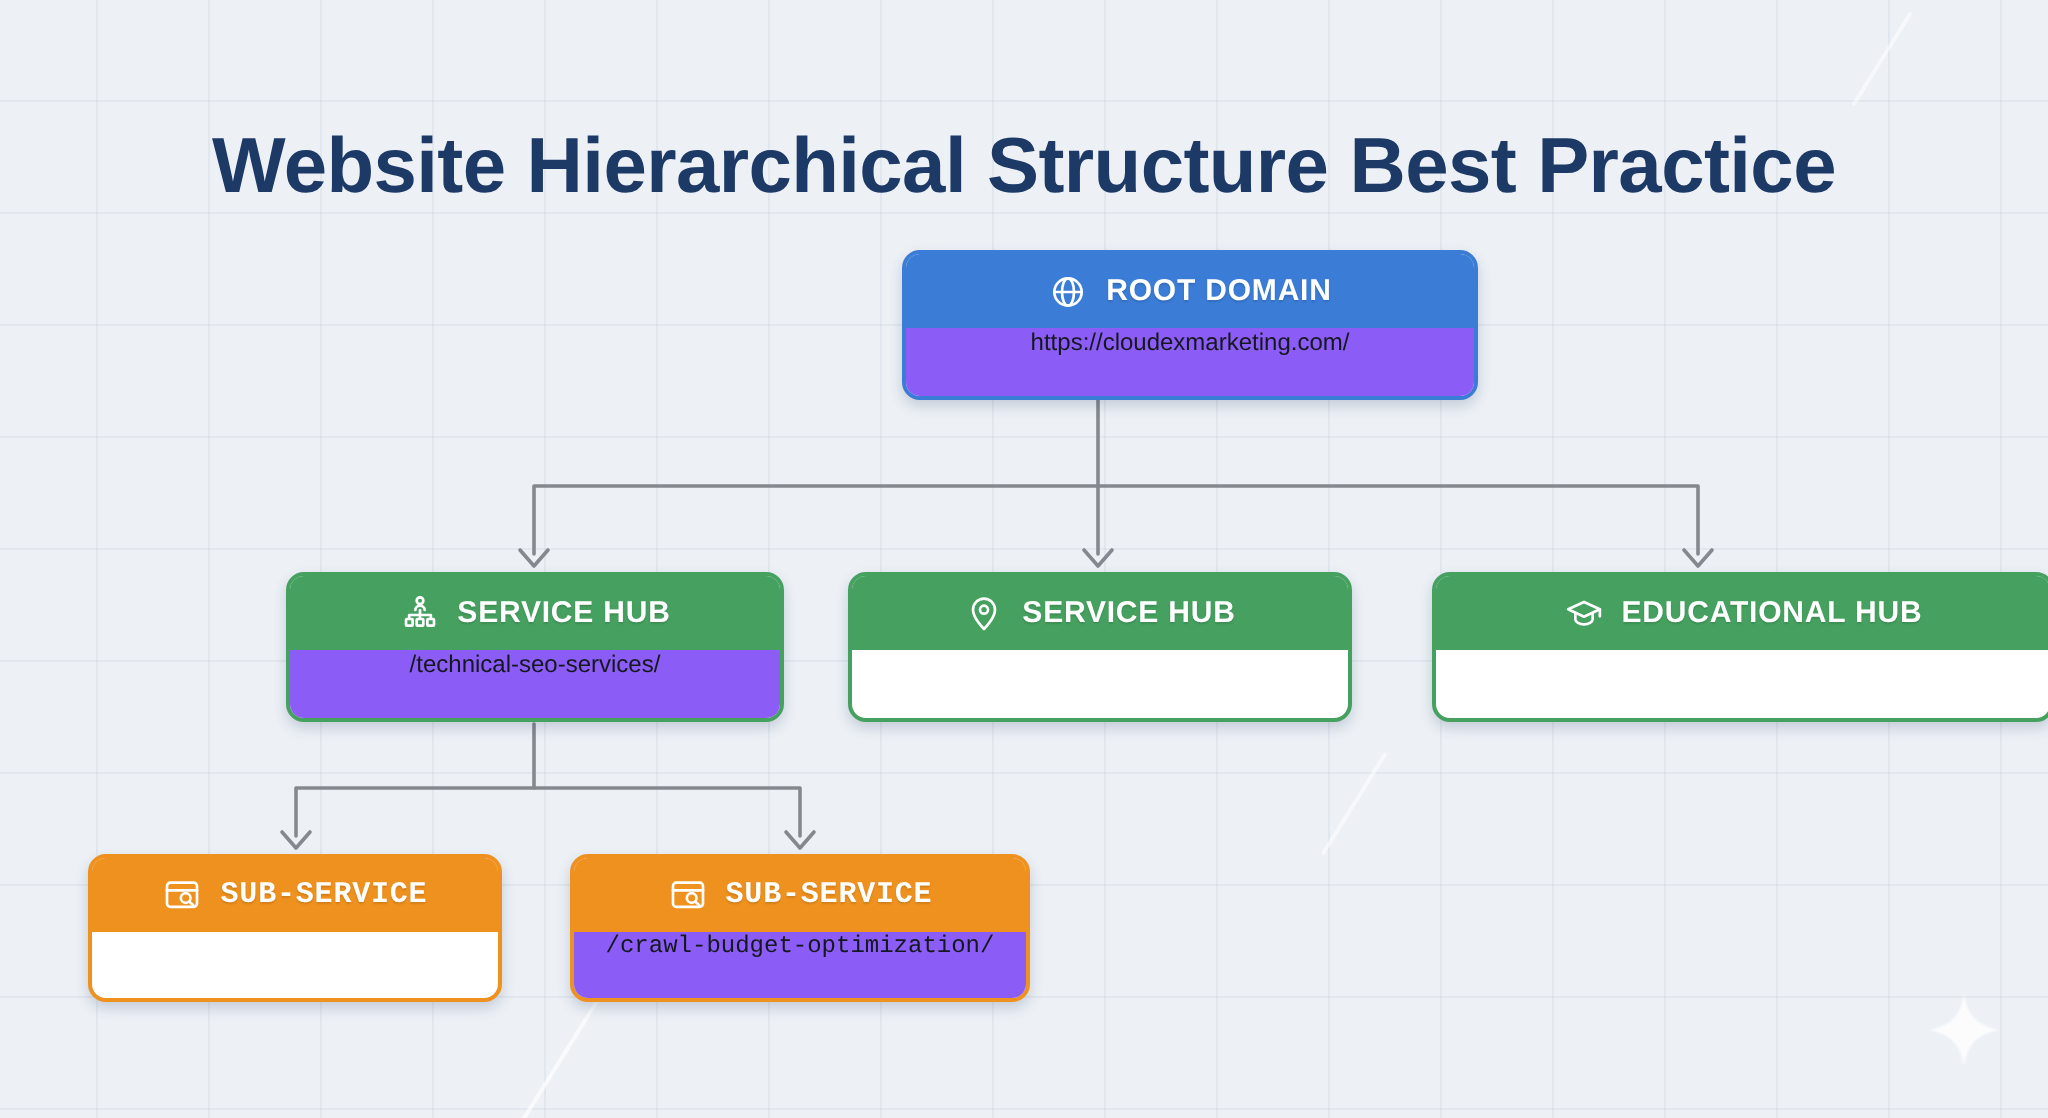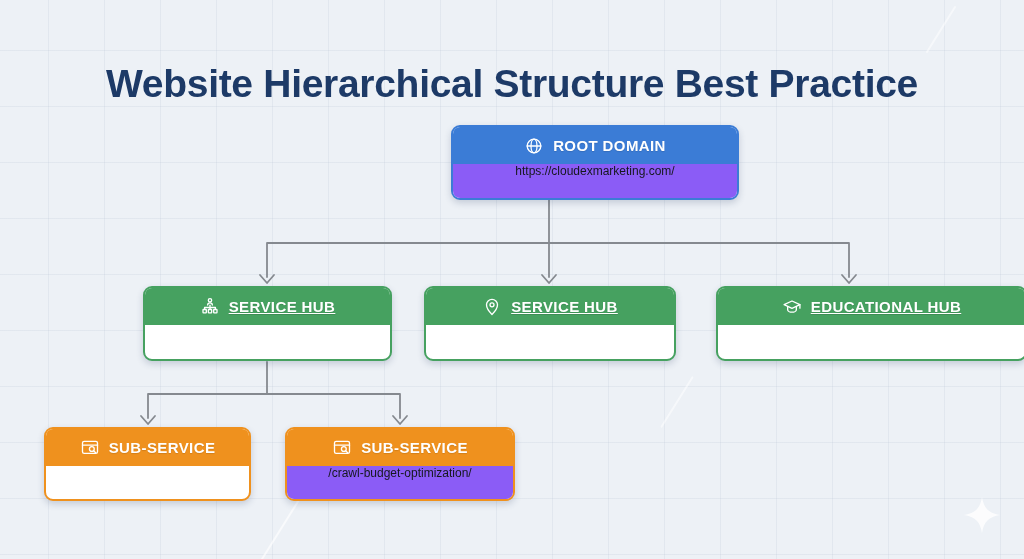--- a/index.html
+++ b/index.html
@@ -40,22 +40,22 @@
     height:36px;
     display:flex;align-items:flex-start;justify-content:center;
     background:#8b5cf6;
     font-size:12px;
     color:var(--url-text,#15181d);
     white-space:nowrap;
   }
   .node.root{border:2px solid var(--root-accent,#3b7cd6);}
   .node.root .node-header{background:var(--root-accent,#3b7cd6);}
   .node.hub{border:2px solid var(--hub-accent,#46a160);}
-  .node.hub .node-header{background:var(--hub-accent,#46a160);text-decoration:underline;}
-  .node.sub{border:2px solid var(--sub-accent,#ef911e);}
+  .node.hub .node-header{background:var(--hub-accent,#46a160);}
+  .node.sub{border:2px solid var(--sub-accent,#ef911e);font-family:Liberation Mono, monospace;}
   .node.sub .node-header{background:var(--sub-accent,#ef911e);}
   .icon{display:inline-flex;width:20px;height:20px;}
   .icon svg{width:20px;height:20px;stroke:#ffffff;fill:none;stroke-width:1.6;stroke-linecap:round;stroke-linejoin:round;}
   #connectors{position:absolute;left:0;top:0;width:1024px;height:559px;pointer-events:none;}
   .deco-line{
     position:absolute;width:2px;
     background:rgba(255,255,255,0.65);
     transform:rotate(32deg);
     border-radius:2px;
   }
@@ -119,20 +119,23 @@
           <path d="M9.2,9.6 a2.8,2.6 0 0 1 5.6,0"></path>
           <line x1="12" y1="9.8" x2="12" y2="12.6"></line>
           <path d="M5.5,14.8 V12.6 H18.5 V14.8 M12,12.6 V14.8"></path>
           <rect x="3.6" y="15" width="4" height="4" rx="0.6"></rect>
           <rect x="10" y="15" width="4" height="4" rx="0.6"></rect>
           <rect x="16.4" y="15" width="4" height="4" rx="0.6"></rect>
         </svg>
       </span>
       <span>SERVICE HUB</span>
     </div>
+    <div class="node-body">
+      <span>/technical-seo-services/</span>
+    </div>
   </div>
 
   <div class="node hub" style="left:424px;top:286px;width:252px;height:75px;">
     <div class="node-header">
       <span class="icon">
         <svg viewBox="0 0 24 24">
           <path d="M12,21 C12,21 5.4,14.6 5.4,9.4 a6.6,6.6 0 0 1 13.2,0 C18.6,14.6 12,21 12,21 Z"></path>
           <circle cx="12" cy="9.4" r="2.4"></circle>
         </svg>
       </span>

